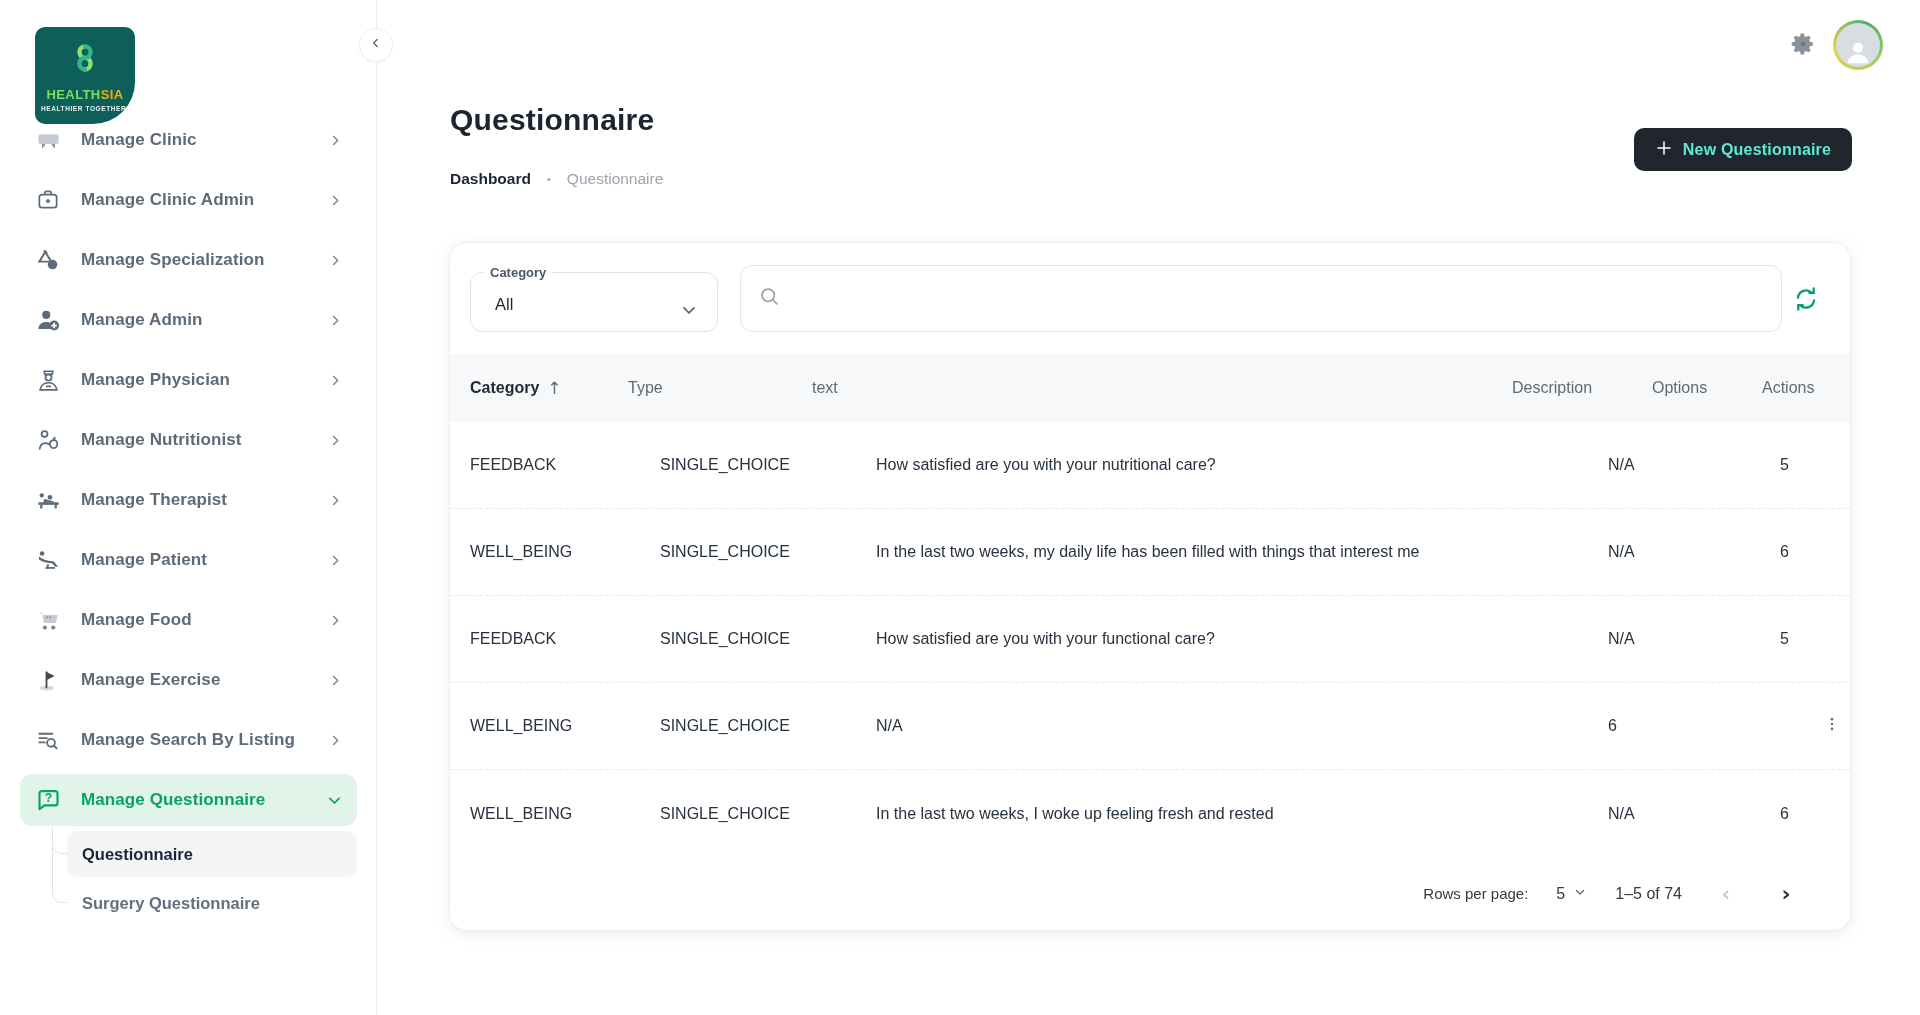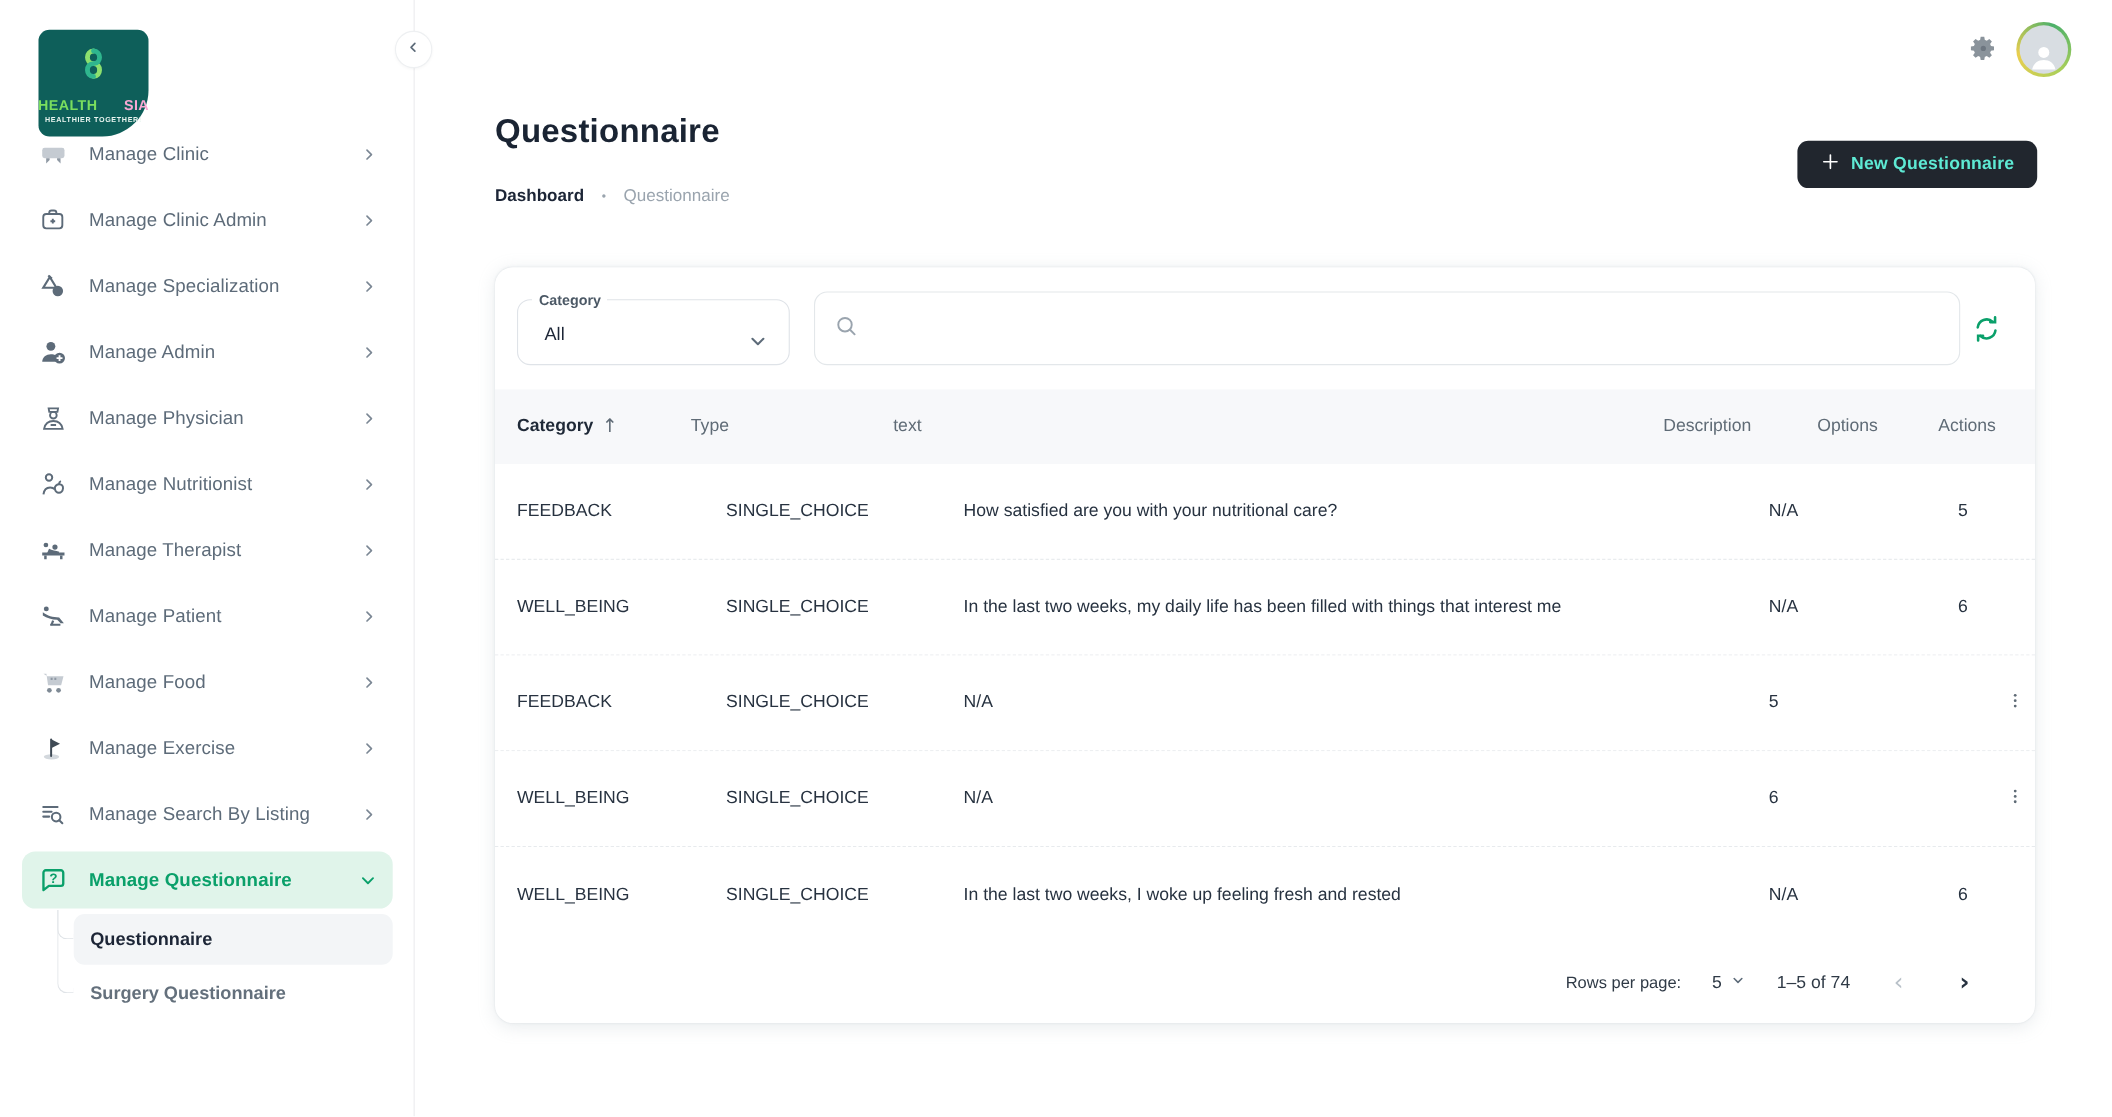--- a/index.html
+++ b/index.html
@@ -11,21 +11,21 @@
 
   
   .sidebar { position:absolute; left:0; top:0; width:376px; height:1015px; background:#fff; }
   .side-divider { position:absolute; left:376px; top:0; width:1px; height:1015px; background:#ececee; }
 
   .side-item {
     position:absolute; left:20px; width:337px; height:52px;
     display:flex; align-items:center; cursor:pointer; border-radius:12px;
   }
   .side-item .ico { width:30px; height:30px; margin-left:13px; display:flex; align-items:center; justify-content:center; flex:0 0 30px; }
-  .side-item .lbl { margin-left:18px; font-size:17px; font-weight:400; color:#5d6b79; letter-spacing:.1px; }
+  .side-item .lbl { margin-left:18px; font-size:17px; font-weight:700; color:#5d6b79; letter-spacing:.1px; }
   .side-item .chev { margin-left:auto; margin-right:14px; display:flex; align-items:center; }
   .side-item.active { background:#e0f4ea; }
   .side-item.active .lbl { color:#0aa06a; font-weight:700; }
 
   .sub-item {
     position:absolute; left:67px; width:290px; height:46px;
     display:flex; align-items:center; border-radius:10px; cursor:pointer;
   }
   .sub-item .lbl { margin-left:15px; font-size:16.5px; font-weight:600; color:#64707c; }
   .sub-item.selected { background:#f3f5f7; }
@@ -35,21 +35,21 @@
            border-bottom:1.5px solid #e0e4e8; border-bottom-left-radius:9px; }
 
   
   .logo-mask { position:absolute; left:0; top:0; width:370px; height:126px; background:#fff; z-index:5; }
   .logo-box {
     position:absolute; left:35px; top:27px; width:100px; height:97px;
     background:#0e5f5a; border-radius:10px 10px 42px 10px;
     display:flex; flex-direction:column; align-items:center; justify-content:center;
   }
   .logo-word { font-size:13px; font-weight:700; letter-spacing:.4px; margin-top:2px; }
-  .logo-word .a { color:#7ade5e; } .logo-word .b { color:#f9a8d4;padding-left:24px; }
+  .logo-word .a { color:#7ade5e; } .logo-word .b { color:#eab308; }
   .logo-tag { font-size:6.5px; font-weight:700; color:#e8f4ef; letter-spacing:.6px; margin-top:3px; }
 
   
   .collapse-btn {
     position:absolute; left:359px; top:28px; width:34px; height:34px; border-radius:50%;
     background:#fff; border:1px solid #eef0f2; box-shadow:0 1px 3px rgba(0,0,0,.04);
     display:flex; align-items:center; justify-content:center; z-index:6; cursor:pointer;
   }
   .gear-btn { position:absolute; left:1788px; top:31px; width:30px; height:30px; cursor:pointer;
               display:flex; align-items:center; justify-content:center; }
@@ -464,20 +464,21 @@
                 <circle cx="12" cy="5.5" r="1.7"></circle>
                 <circle cx="12" cy="12" r="1.7"></circle>
                 <circle cx="12" cy="18.5" r="1.7"></circle>
               </svg></span>
           </span>
         </span>
       </div>
       <div class="trow">
         <span>FEEDBACK</span>
         <span>SINGLE_CHOICE</span>
+        <span>How satisfied are you with your functional care?</span>
         <span>N/A</span>
         <span>5</span>
         <span class="cell-actions">
           <span class="kebab-btn">
             <span><svg width="18" height="18" viewBox="0 0 24 24" fill="#5f6b76">
                 <circle cx="12" cy="5.5" r="1.7"></circle>
                 <circle cx="12" cy="12" r="1.7"></circle>
                 <circle cx="12" cy="18.5" r="1.7"></circle>
               </svg></span>
           </span>

